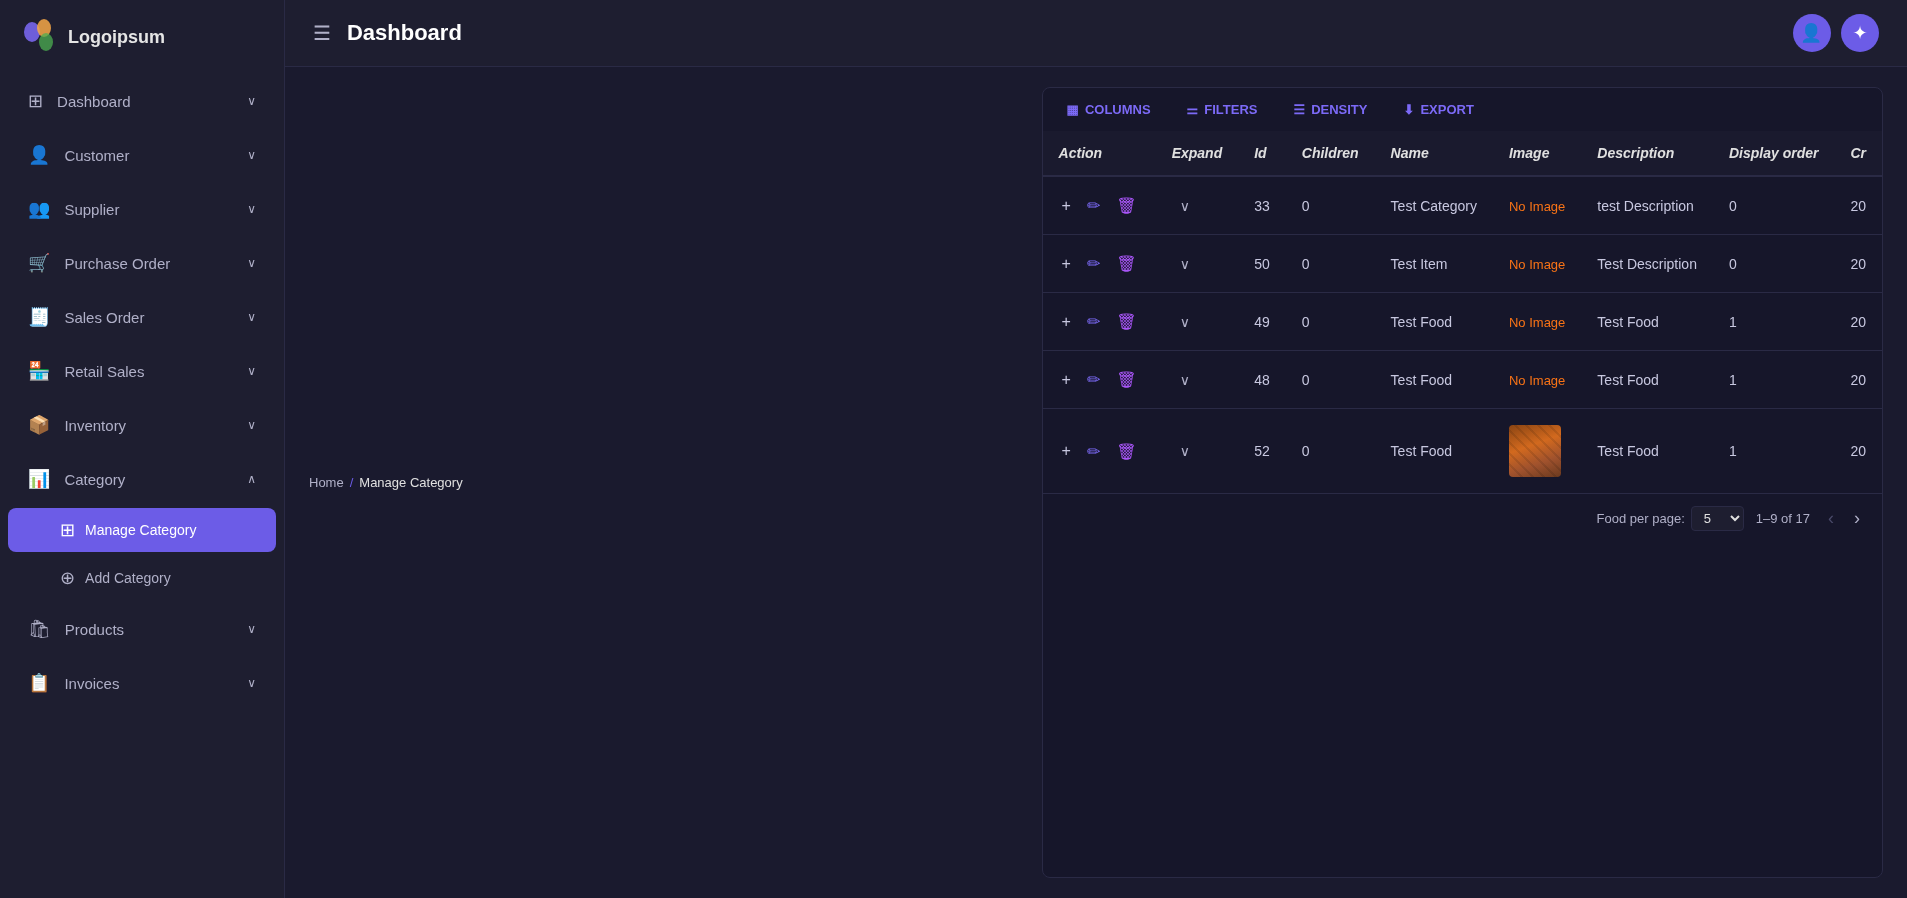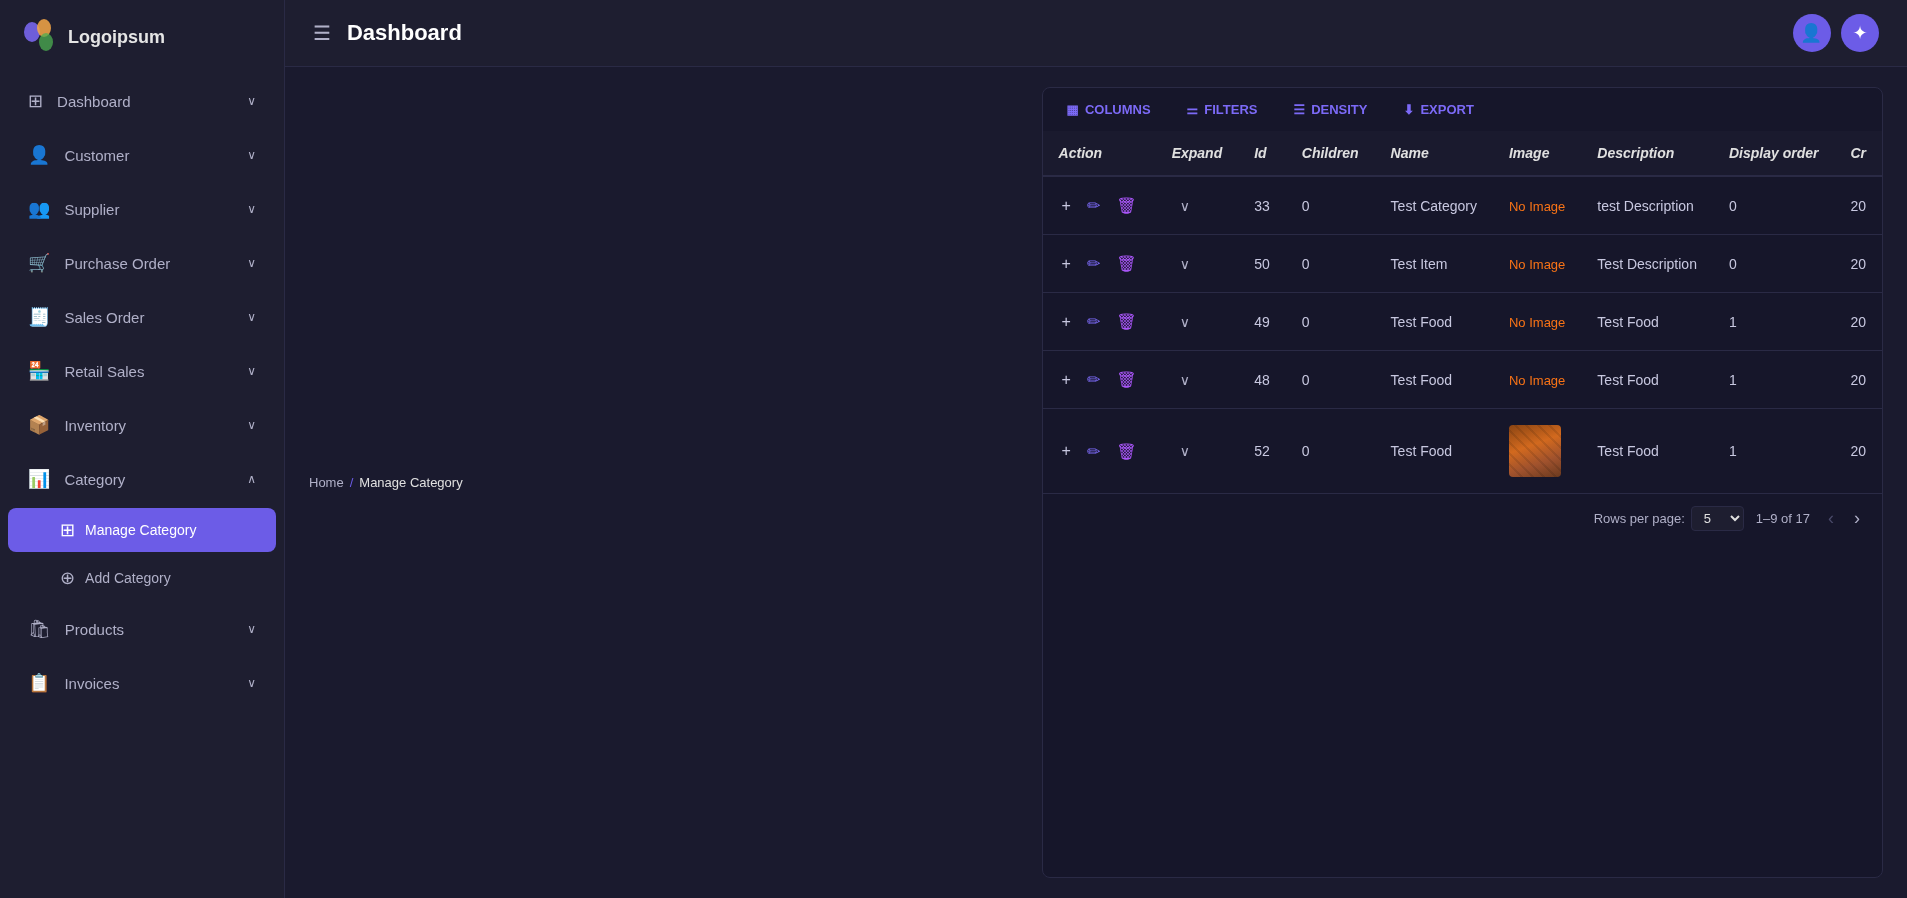--- a/index.html
+++ b/index.html
@@ -515,21 +515,21 @@
               </td>
               <td>Test Food</td>
               <td>1</td>
               <td>20</td>
             </tr>
           </tbody>
       </table>
 
       <div class="pagination">
         <div class="rows-per-page">
-          <span>Rows per page:</span>
+          <span>Food per page:</span>
           <select class="rows-select">
             <option>5</option>
             <option>10</option>
             <option>25</option>
             <option>50</option>
           </select>
         </div>
         <span>1–9 of 17</span>
         <div class="page-nav">
           <button class="page-btn" disabled="">‹</button>

